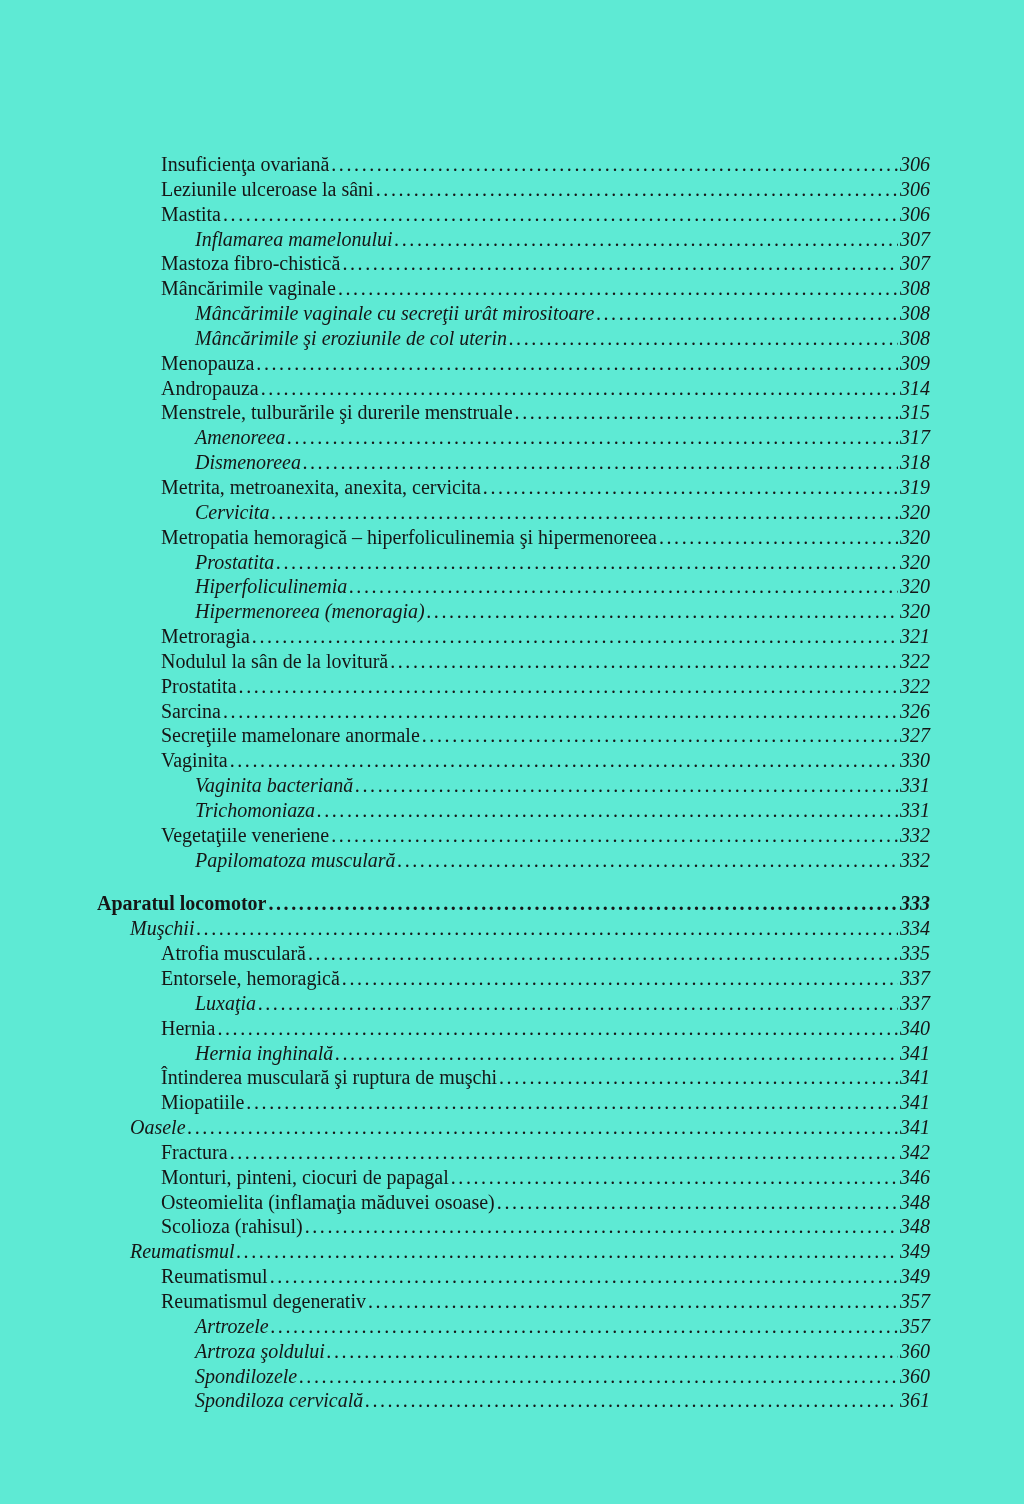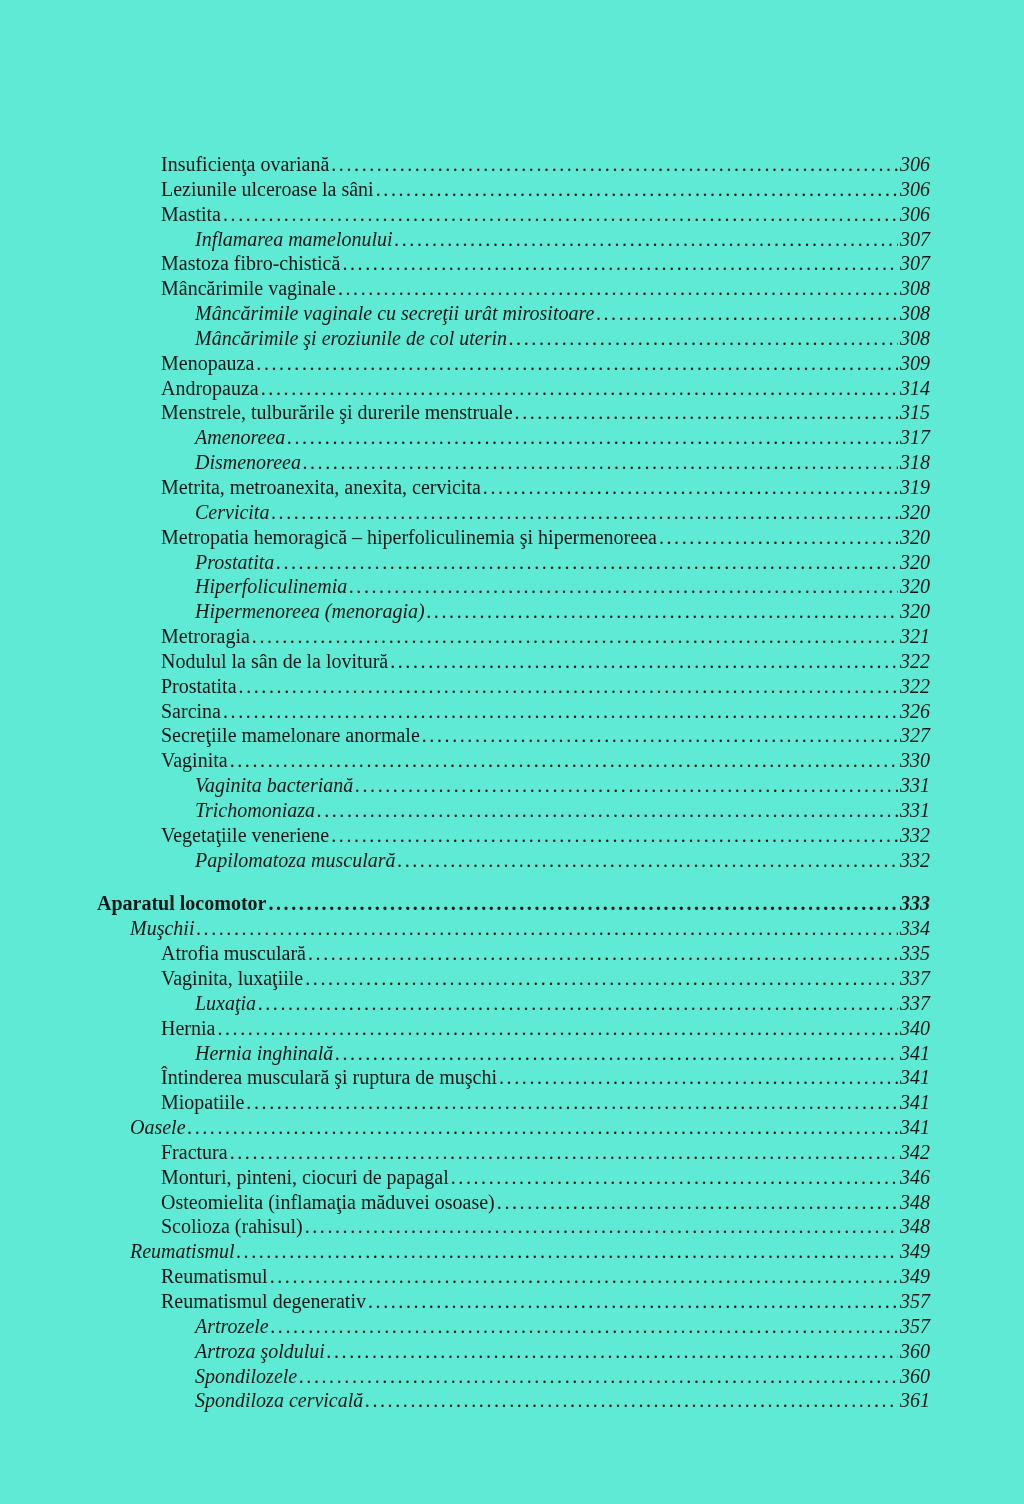--- a/index.html
+++ b/index.html
@@ -220,21 +220,21 @@
     <span class="label">Muşchii</span>
     <span class="dots"></span>
     <span class="pagenum">334</span>
   </div>
       <div class="toc-row level-2">
     <span class="label">Atrofia musculară</span>
     <span class="dots"></span>
     <span class="pagenum">335</span>
   </div>
       <div class="toc-row level-2">
-    <span class="label">Vaginita, luxaţiile</span>
+    <span class="label">Entorsele, hemoragică</span>
     <span class="dots"></span>
     <span class="pagenum">337</span>
   </div>
       <div class="toc-row level-3">
     <span class="label">Luxaţia</span>
     <span class="dots"></span>
     <span class="pagenum">337</span>
   </div>
       <div class="toc-row level-2">
     <span class="label">Hernia</span>

